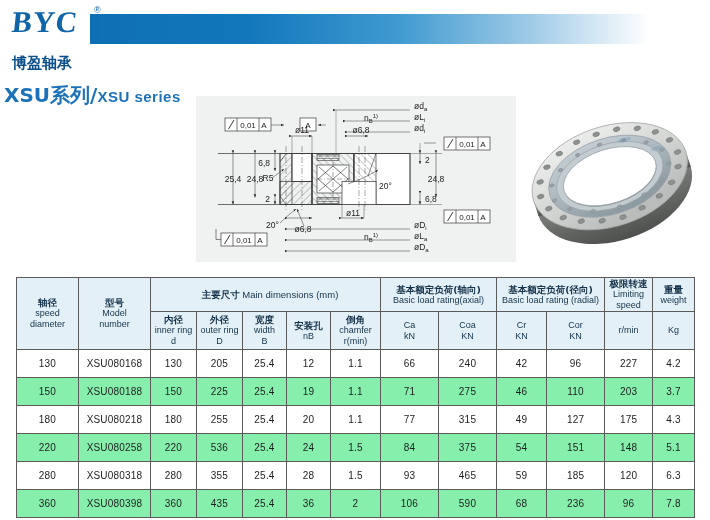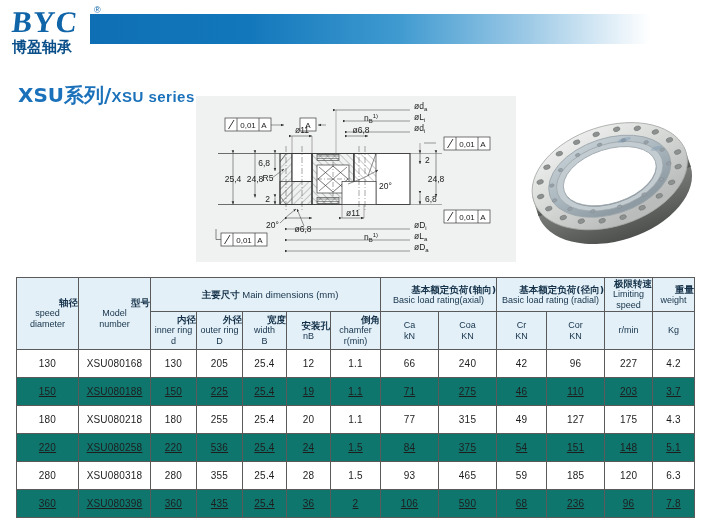--- a/index.html
+++ b/index.html
@@ -21,33 +21,33 @@
     font-size:30px;line-height:30px;letter-spacing:1px;
     color:#1064a8;
     position:absolute;left:4px;top:2px;
     transform:skewX(-6deg);
   }
   .logo-reg{
     position:absolute;left:86px;top:0px;
     font-size:9px;color:#1064a8;
   }
   .logo-cn{
-    position:absolute;left:4px;top:33px;
+    position:absolute;left:4px;top:49px;
     font-size:15px;font-weight:bold;letter-spacing:0px;
     color:#0a4f8a;
     font-family:"DejaVu Sans",sans-serif;
   }
   .header-bar{
     position:absolute;left:90px;top:14px;width:560px;height:30px;
     background:linear-gradient(to right,#0f6fb5 0%,#1277bb 28%,#3f9ad0 55%,#9cc9e6 78%,#ffffff 100%);
   }
 
   
   .section-title{
-    position:absolute;left:18px;top:82px;
+    position:absolute;left:4px;top:82px;
     color:#1b72bb;font-weight:bold;
     white-space:nowrap;
   }
   .section-title .cn{font-size:20px;letter-spacing:0px;font-family:"DejaVu Sans",sans-serif;}
   .section-title .en{font-size:15px;letter-spacing:0.5px;}
 
   
   .drawing-panel{
     position:absolute;left:196px;top:96px;width:320px;height:166px;
     background:#f0f1f1;
@@ -74,32 +74,32 @@
     text-align:center;
     vertical-align:middle;
     padding:0;
   }
   table.spec thead th{
     background:#e3f0f7;
     font-weight:normal;
     color:#15324a;
     line-height:1.18;
   }
-  .hcn{font-family:"DejaVu Sans",sans-serif;font-weight:bold;font-size:9.5px;display:block;text-align:right;}
+  .hcn{font-family:"DejaVu Sans",sans-serif;font-weight:bold;font-size:9.5px;display:block;}
   .hen{display:block;font-size:9px;}
   .hmix{font-size:9.5px;margin-left:9px;}
   .hmix .cnin{font-family:"DejaVu Sans",sans-serif;font-weight:bold;}
   table.spec tbody td{
     height:27px;
     background:#ffffff;
     font-size:10px;
     color:#1d1d1d;
     letter-spacing:0.2px;
   }
-  table.spec tbody tr.alt td{background:#0f766e;text-decoration:underline;}
+  table.spec tbody tr.alt td{background:#86efac;}
   .row-h1{height:34px;}
   .row-h2{height:38px;margin-left:32px;}
 </style>
 </head>
 <body>
 
 <div class="header">
   <div class="logo-block">
     <span class="logo-byc">BYC</span>
     <span class="logo-reg">®</span>

